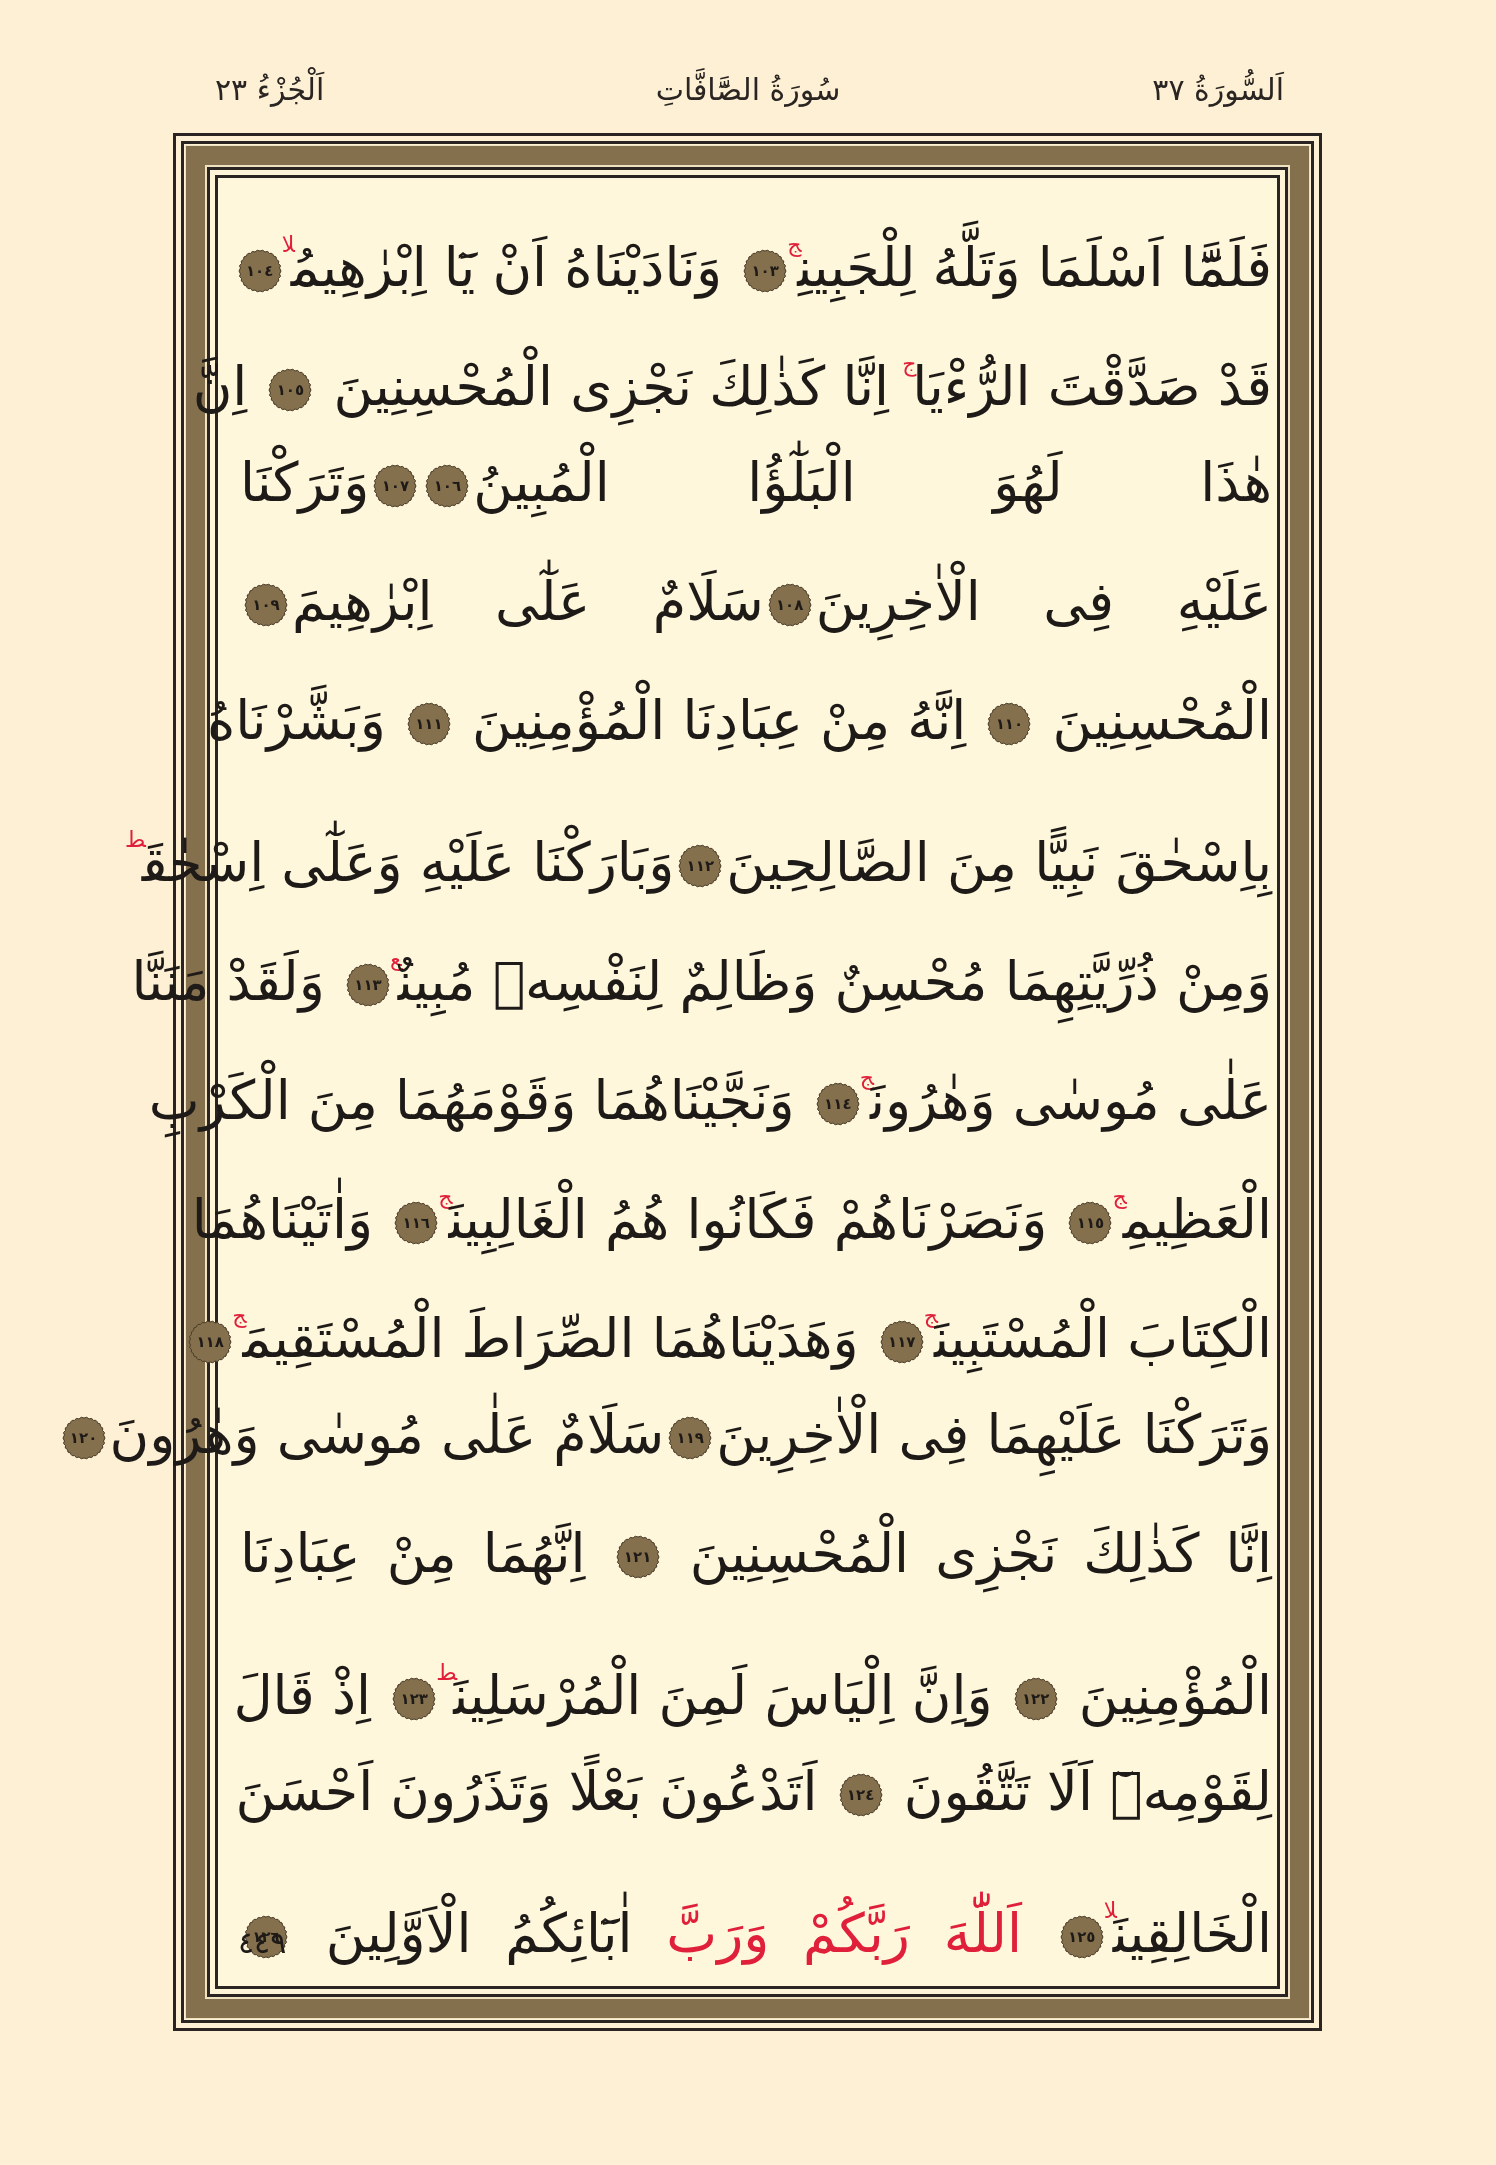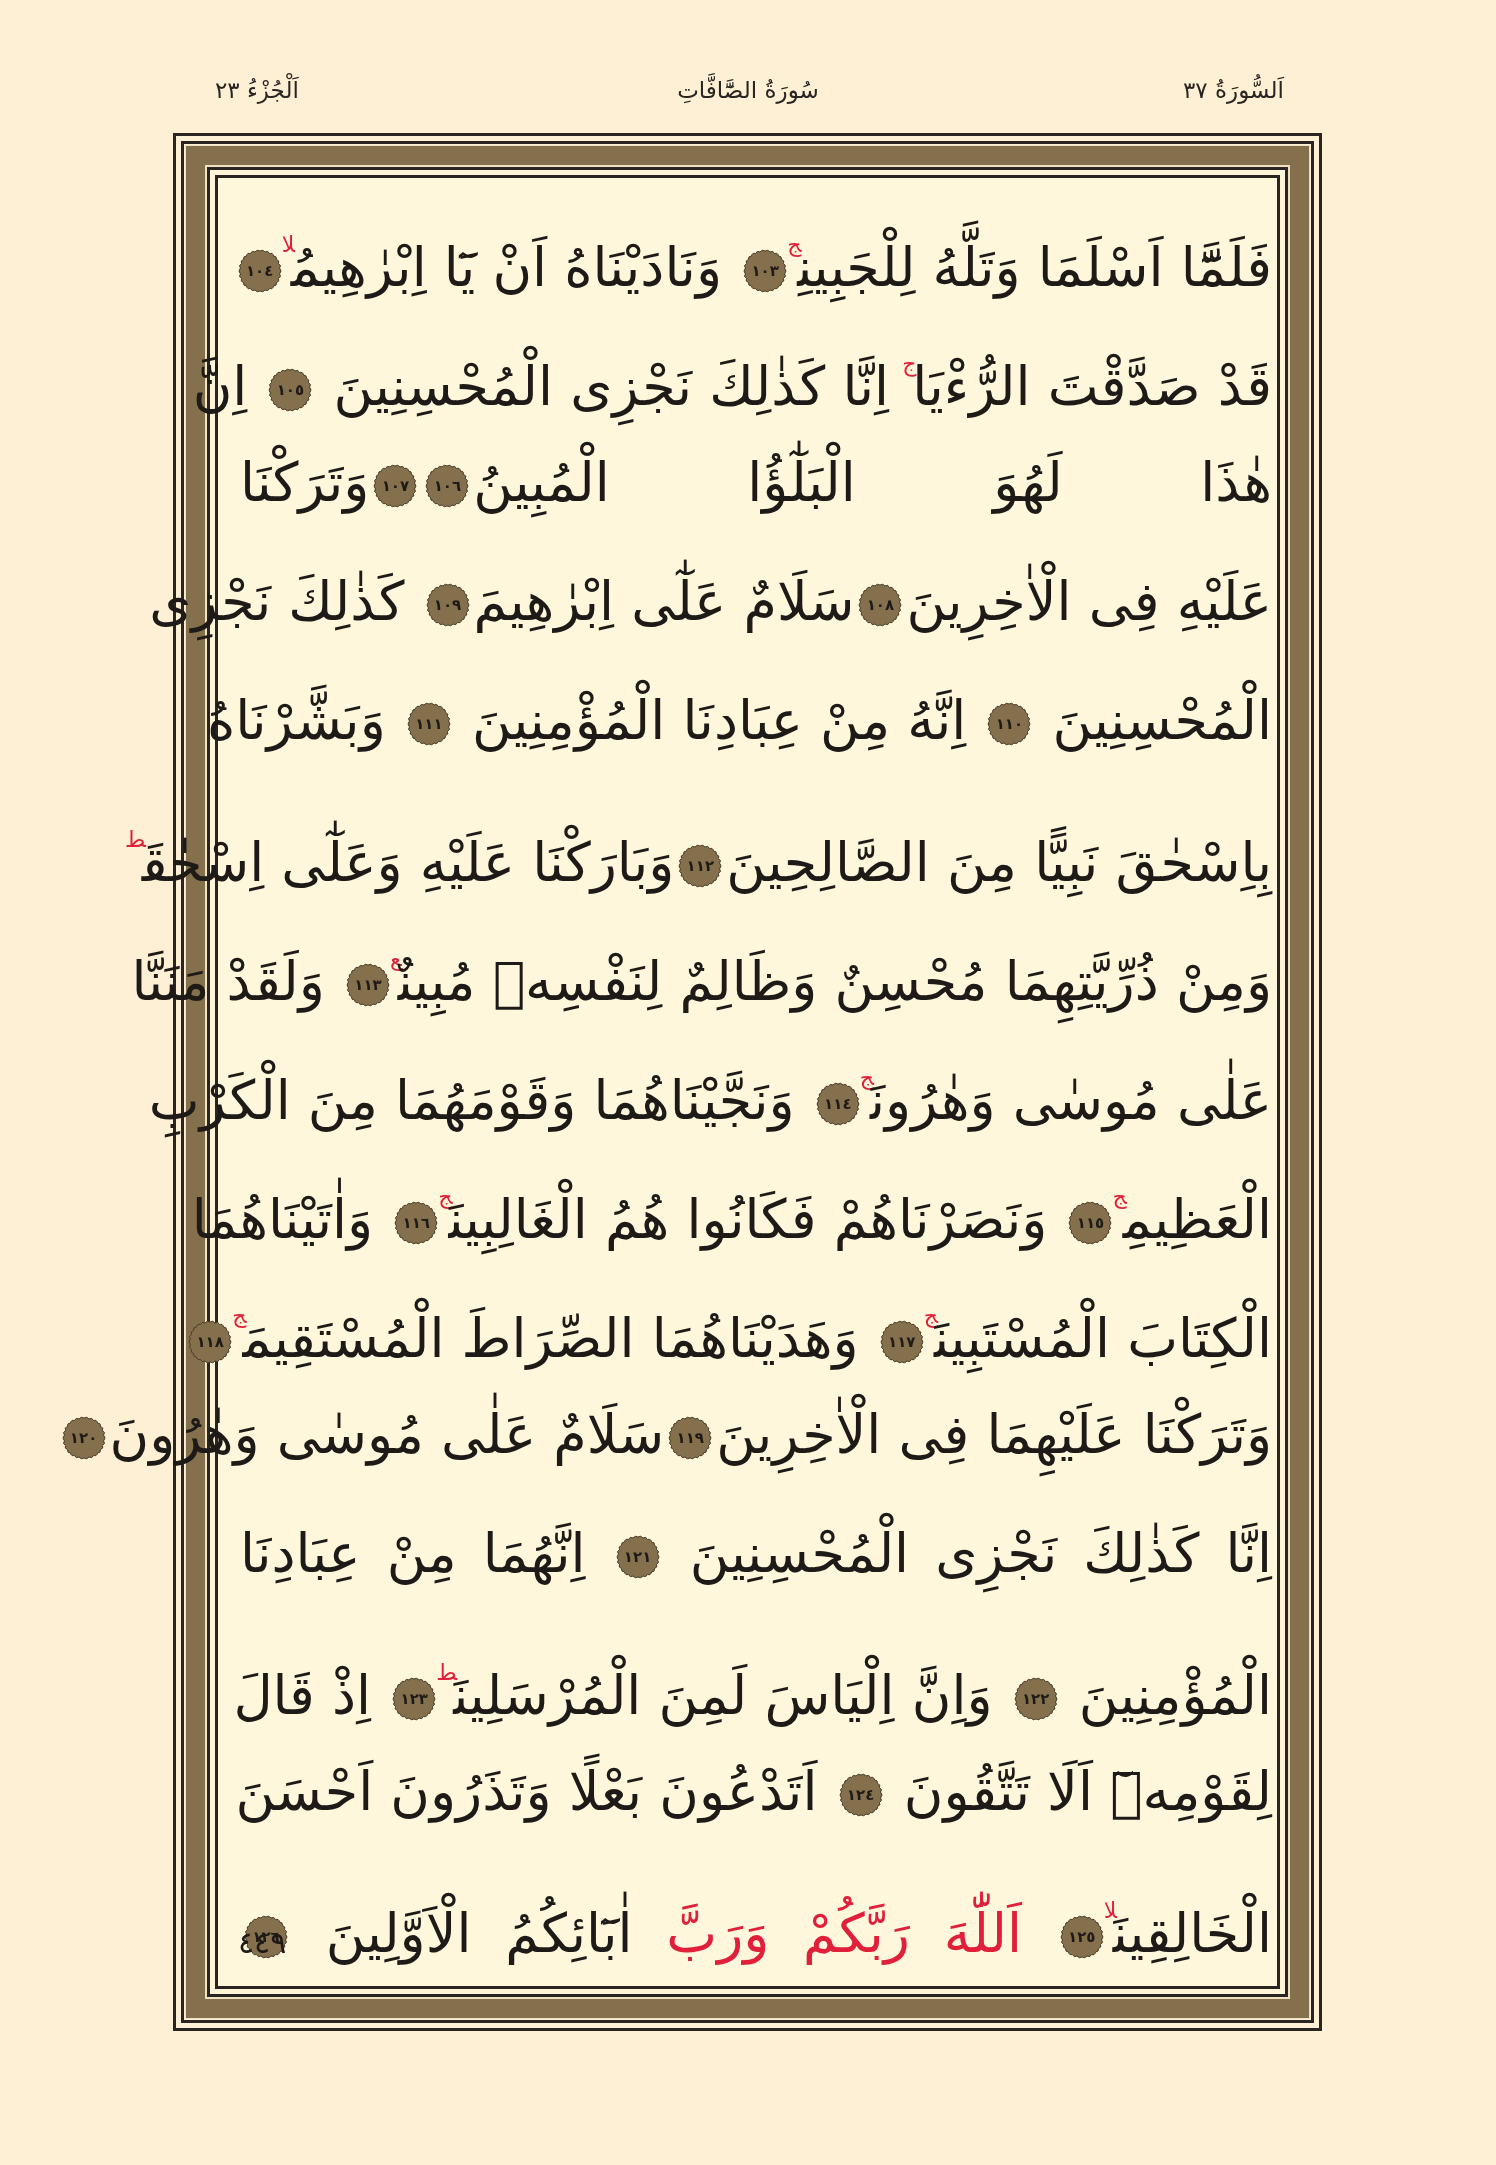--- a/index.html
+++ b/index.html
@@ -10,21 +10,21 @@
     overflow: hidden;
     font-family: "DejaVu Sans", sans-serif;
     color: #1e1a17;
   }
   .header {
     position: absolute; left: 0; top: 62px; width: 1496px; height: 60px;
   }
   .header span {
     position: absolute; top: 0;
     font-family: "DejaVu Sans", sans-serif;
-    font-size: 23px; line-height: 56px; color: #2a2522;
+    font-size: 30px; line-height: 56px; color: #2a2522;
     direction: rtl; white-space: nowrap;
   }
   .hdr-surah-no { right: 212px; }
   .hdr-title { left: 50%; transform: translateX(-50%); font-size: 32px; }
   .hdr-juz { left: 215px; }
 
   
   .frame-outer {
     position: absolute; left: 173px; top: 133px; width: 1149px; height: 1898px;
     border: 3px solid #2a2522; box-sizing: border-box; background: #fef0d4;
@@ -126,21 +126,21 @@
     <div class="line" style="top: 357px;"><span>عَلَيْهِ فِى الْاٰخِرِينَ</span><span class="ayah">
     <svg width="44" height="44" viewBox="0 0 44 44">
       <path d="M22 2 Q25 0 27 3 Q30 1 31.5 4.5 Q35 3.5 35.5 7 Q39 7 38.5 10.5 Q42 11.5 40.5 14.5 Q44 16.5 41.5 19 Q44.5 22 41.5 25 Q44 27.5 40.5 29.5 Q42 32.5 38.5 33.5 Q39 37 35.5 37 Q35 40.5 31.5 39.5 Q30 43 27 41 Q25 44 22 42 Q19 44 17 41 Q14 43 12.5 39.5 Q9 40.5 8.5 37 Q5 37 5.5 33.5 Q2 32.5 3.5 29.5 Q0 27.5 2.5 25 Q-0.5 22 2.5 19 Q0 16.5 3.5 14.5 Q2 11.5 5.5 10.5 Q5 7 8.5 7 Q9 3.5 12.5 4.5 Q14 1 17 3 Q19 0 22 2 Z" fill="#85704d" stroke="#4a3d2a" stroke-width="1"></path>
     </svg>
     <span class="num">١٠٨</span>
   </span><span>سَلَامٌ عَلٰٓى اِبْرٰهِيمَ</span><span class="ayah">
     <svg width="44" height="44" viewBox="0 0 44 44">
       <path d="M22 2 Q25 0 27 3 Q30 1 31.5 4.5 Q35 3.5 35.5 7 Q39 7 38.5 10.5 Q42 11.5 40.5 14.5 Q44 16.5 41.5 19 Q44.5 22 41.5 25 Q44 27.5 40.5 29.5 Q42 32.5 38.5 33.5 Q39 37 35.5 37 Q35 40.5 31.5 39.5 Q30 43 27 41 Q25 44 22 42 Q19 44 17 41 Q14 43 12.5 39.5 Q9 40.5 8.5 37 Q5 37 5.5 33.5 Q2 32.5 3.5 29.5 Q0 27.5 2.5 25 Q-0.5 22 2.5 19 Q0 16.5 3.5 14.5 Q2 11.5 5.5 10.5 Q5 7 8.5 7 Q9 3.5 12.5 4.5 Q14 1 17 3 Q19 0 22 2 Z" fill="#85704d" stroke="#4a3d2a" stroke-width="1"></path>
     </svg>
     <span class="num">١٠٩</span>
-  </span><span> كَذٰلِكَ نَجْزِى</span></div>
+  </span></div>
     <div class="line" style="top: 476px;"><span>الْمُحْسِنِينَ </span><span class="ayah">
     <svg width="44" height="44" viewBox="0 0 44 44">
       <path d="M22 2 Q25 0 27 3 Q30 1 31.5 4.5 Q35 3.5 35.5 7 Q39 7 38.5 10.5 Q42 11.5 40.5 14.5 Q44 16.5 41.5 19 Q44.5 22 41.5 25 Q44 27.5 40.5 29.5 Q42 32.5 38.5 33.5 Q39 37 35.5 37 Q35 40.5 31.5 39.5 Q30 43 27 41 Q25 44 22 42 Q19 44 17 41 Q14 43 12.5 39.5 Q9 40.5 8.5 37 Q5 37 5.5 33.5 Q2 32.5 3.5 29.5 Q0 27.5 2.5 25 Q-0.5 22 2.5 19 Q0 16.5 3.5 14.5 Q2 11.5 5.5 10.5 Q5 7 8.5 7 Q9 3.5 12.5 4.5 Q14 1 17 3 Q19 0 22 2 Z" fill="#85704d" stroke="#4a3d2a" stroke-width="1"></path>
     </svg>
     <span class="num">١١٠</span>
   </span><span> اِنَّهُ مِنْ عِبَادِنَا الْمُؤْمِنِينَ </span><span class="ayah">
     <svg width="44" height="44" viewBox="0 0 44 44">
       <path d="M22 2 Q25 0 27 3 Q30 1 31.5 4.5 Q35 3.5 35.5 7 Q39 7 38.5 10.5 Q42 11.5 40.5 14.5 Q44 16.5 41.5 19 Q44.5 22 41.5 25 Q44 27.5 40.5 29.5 Q42 32.5 38.5 33.5 Q39 37 35.5 37 Q35 40.5 31.5 39.5 Q30 43 27 41 Q25 44 22 42 Q19 44 17 41 Q14 43 12.5 39.5 Q9 40.5 8.5 37 Q5 37 5.5 33.5 Q2 32.5 3.5 29.5 Q0 27.5 2.5 25 Q-0.5 22 2.5 19 Q0 16.5 3.5 14.5 Q2 11.5 5.5 10.5 Q5 7 8.5 7 Q9 3.5 12.5 4.5 Q14 1 17 3 Q19 0 22 2 Z" fill="#85704d" stroke="#4a3d2a" stroke-width="1"></path>
     </svg>
     <span class="num">١١١</span>

